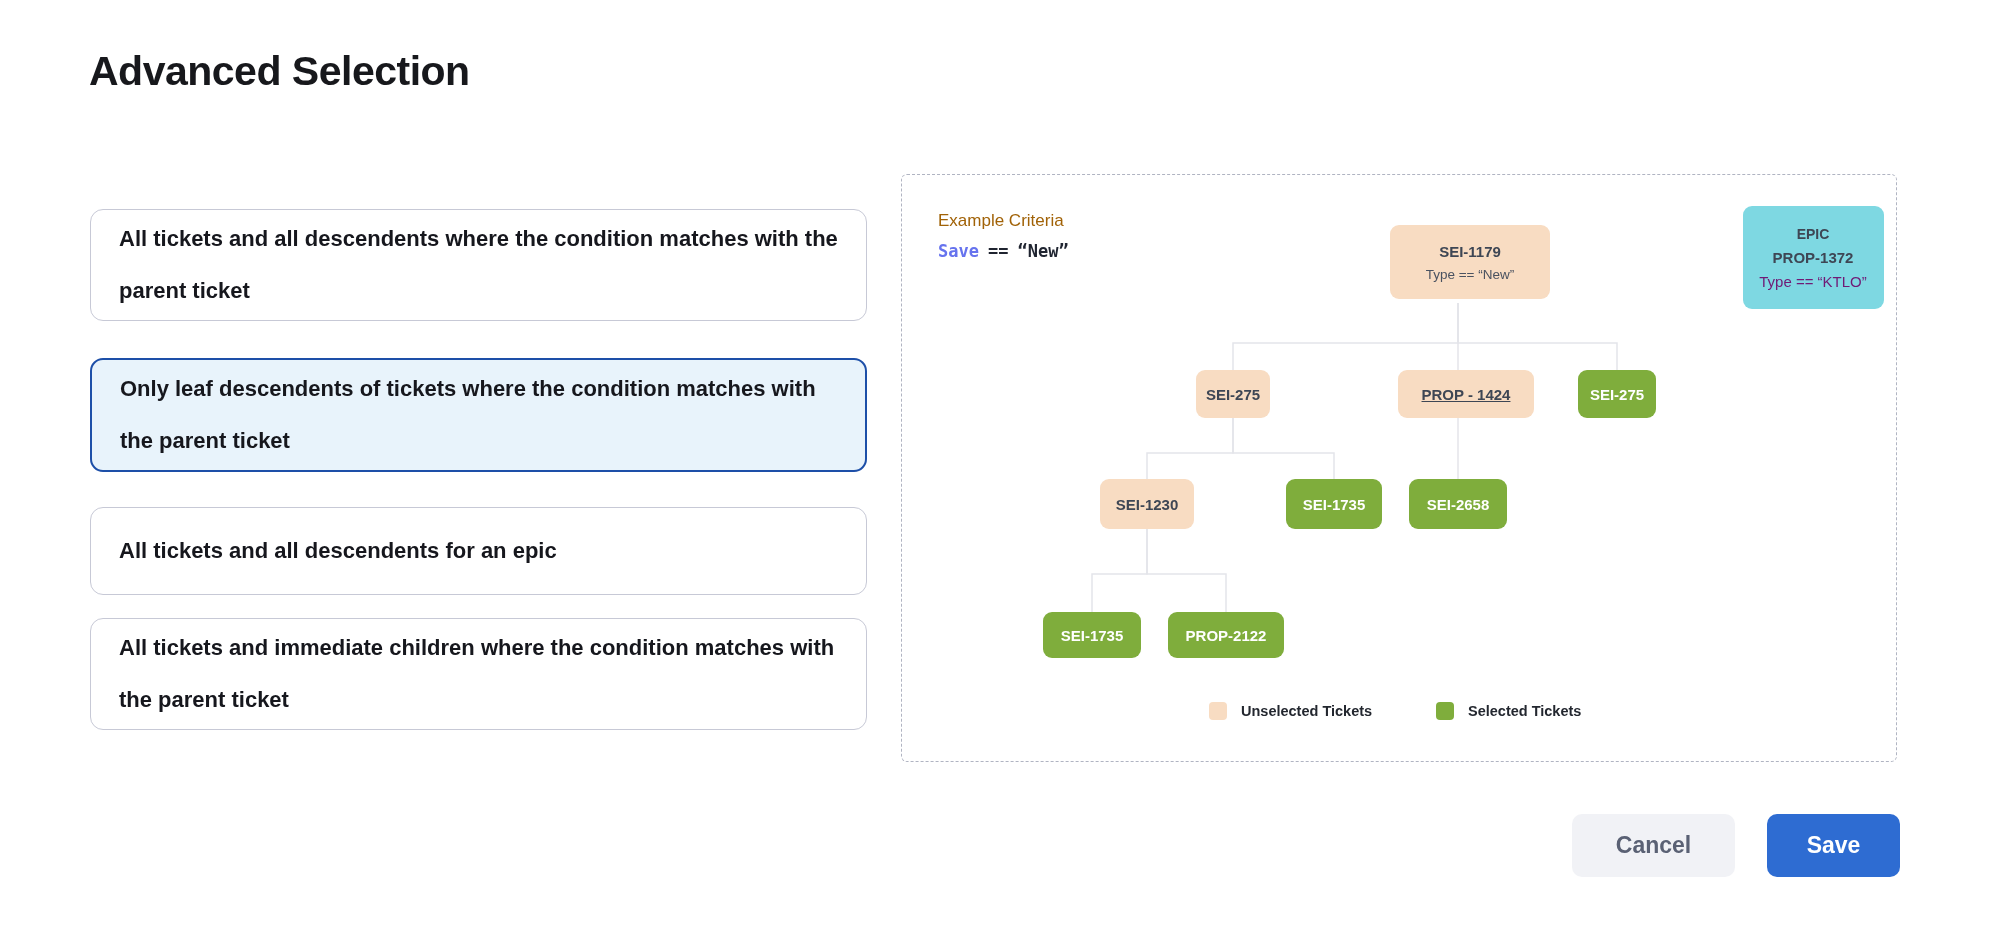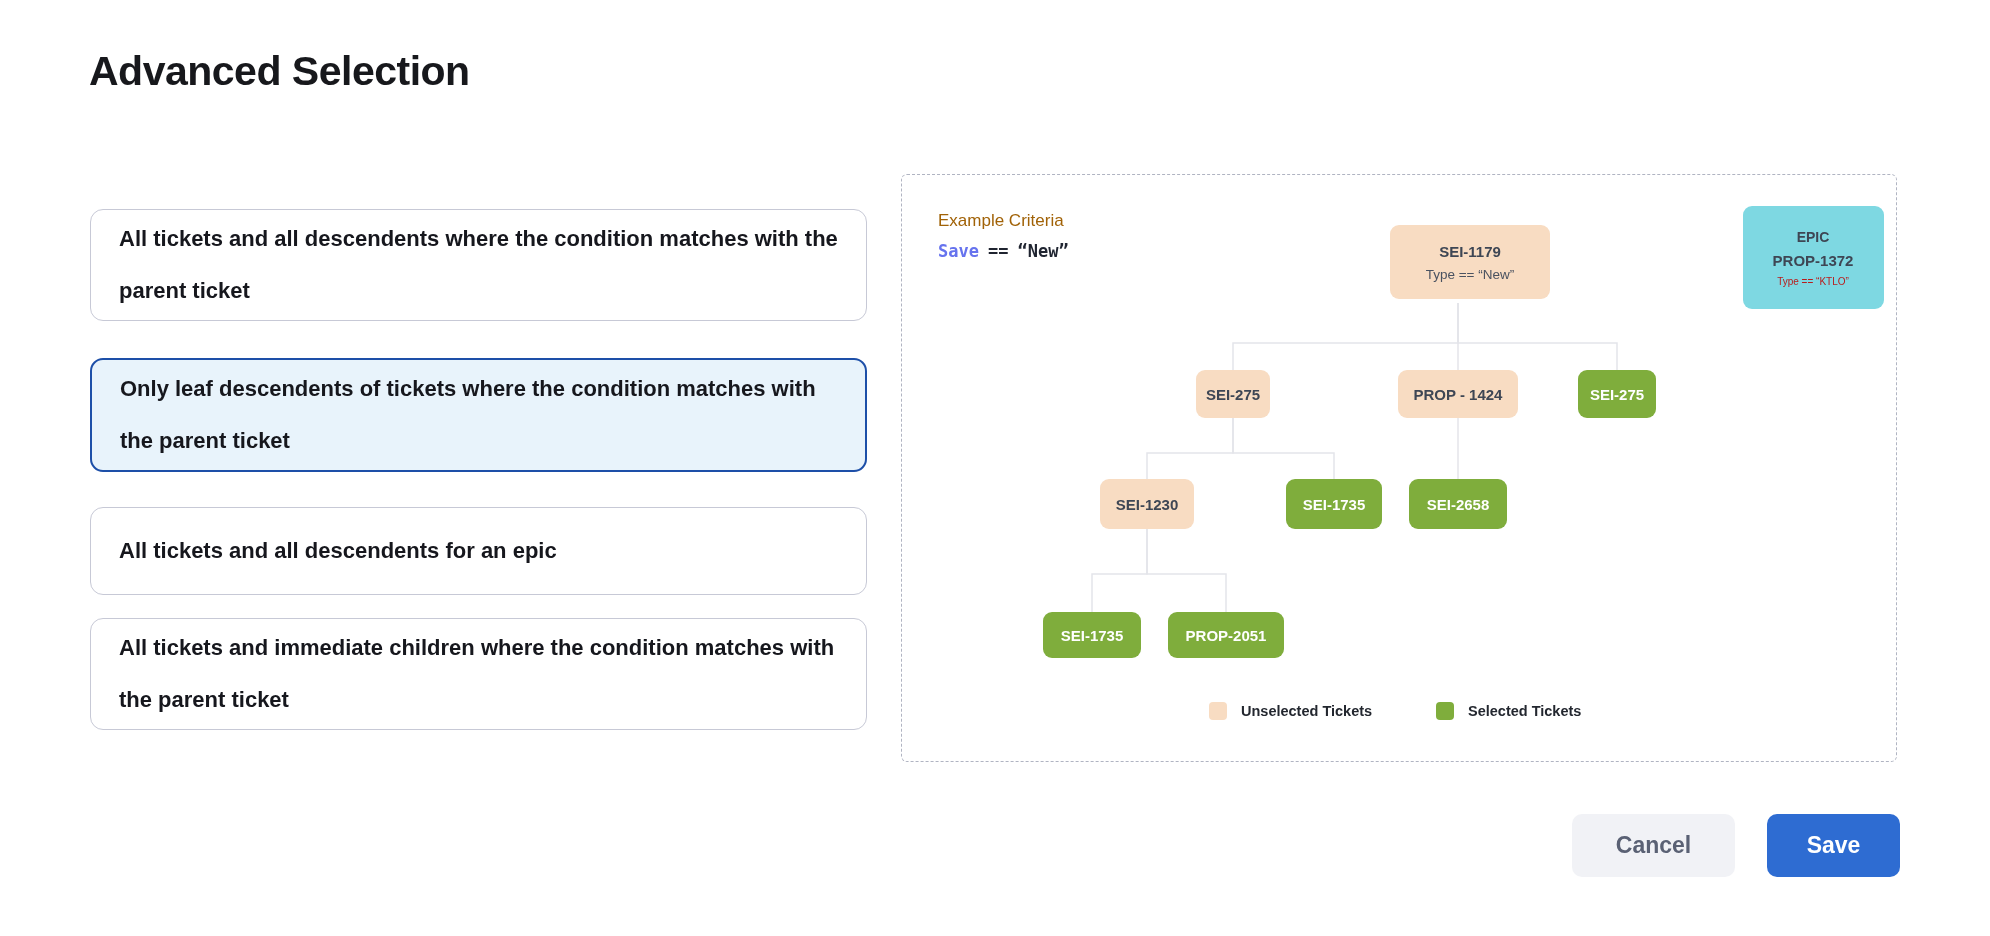--- a/index.html
+++ b/index.html
@@ -22,21 +22,21 @@
   .criteria .op { margin:0 9px; }
 
   svg.wires { position:absolute; left:0; top:0; width:996px; height:588px; pointer-events:none; }
 
   .node { position:absolute; display:flex; flex-direction:column; align-items:center; justify-content:center;
           border-radius:9px; font-weight:700; font-size:15px; color:#3e4654; text-align:center; }
   .node .sub { font-weight:400; font-size:13.5px; color:#4a5260; margin-top:7px; }
   .node.selected { color:#ffffff; }
   .node.epic .l0 { font-size:14px; font-weight:700; }
   .node.epic .l1 { font-size:15px; font-weight:700; margin-top:7px; }
-  .node.epic .l2 { font-size:10px; font-weight:400; color:#b91c1c; margin-top:7px; }
+  .node.epic .l2 { font-size:15px; font-weight:400; color:#701a75; margin-top:7px; }
 
   .legend-row { position:absolute; display:flex; align-items:center; gap:14px; }
   .legend-swatch { width:18px; height:18px; border-radius:4px; flex:0 0 auto; }
   .legend-label { font-size:14.5px; font-weight:700; color:#23272f; }
 
   
   .btn { position:absolute; top:814px; height:63px; border:none; border-radius:10px; font-family:"Liberation Sans", sans-serif;
          font-size:23px; font-weight:700; cursor:pointer; display:flex; align-items:center; justify-content:center;text-align:center; }
   .btn-cancel { left:1572px; width:163px; background:#f1f2f6; color:#5a6174; }
   .btn-save { left:1767px; width:133px; background:#2e6cd2; color:#ffffff; }
@@ -86,40 +86,40 @@
           <div class="sub">Type == “New”</div>
         </div>
         <div class="node epic" style="left: 840.5px; top: 31px; width: 141px; height: 103px; background: rgb(126, 216, 226);">
           <div class="l0">EPIC</div>
           <div class="l1">PROP-1372</div>
           <div class="l2">Type == “KTLO”</div>
         </div>
         <div class="node unselected" style="left: 294px; top: 195px; width: 74px; height: 48px; background: rgb(248, 220, 194);">
           <div>SEI-275</div>
         </div>
-        <div class="node unselected" style="left: 496px; top: 195px; width: 120px; height: 48px; background: rgb(248, 220, 194);">
+        <div class="node unselected" style="left: 496px; top: 195px; width: 136px; height: 48px; background: rgb(248, 220, 194); text-decoration: underline;">
           <div>PROP - 1424</div>
         </div>
         <div class="node selected" style="left: 676px; top: 195px; width: 78px; height: 48px; background: rgb(127, 173, 60);">
           <div>SEI-275</div>
         </div>
         <div class="node unselected" style="left: 198px; top: 304px; width: 94px; height: 50px; background: rgb(248, 220, 194);">
           <div>SEI-1230</div>
         </div>
         <div class="node selected" style="left: 384px; top: 304px; width: 96px; height: 50px; background: rgb(127, 173, 60);">
           <div>SEI-1735</div>
         </div>
         <div class="node selected" style="left: 507px; top: 304px; width: 98px; height: 50px; background: rgb(127, 173, 60);">
           <div>SEI-2658</div>
         </div>
         <div class="node selected" style="left: 141px; top: 437px; width: 98px; height: 46px; background: rgb(127, 173, 60);">
           <div>SEI-1735</div>
         </div>
         <div class="node selected" style="left: 266px; top: 437px; width: 116px; height: 46px; background: rgb(127, 173, 60);">
-          <div>PROP-2051</div>
+          <div>PROP-2122</div>
         </div>
       </div>
     <div id="legend-container">
         <div class="legend-row" style="left: 307px; top: 527px;">
           <div class="legend-swatch" style="background: rgb(248, 220, 194);"></div>
           <div class="legend-label">Unselected Tickets</div>
         </div>
         <div class="legend-row" style="left: 534px; top: 527px;">
           <div class="legend-swatch" style="background: rgb(127, 173, 60);"></div>
           <div class="legend-label">Selected Tickets</div>

